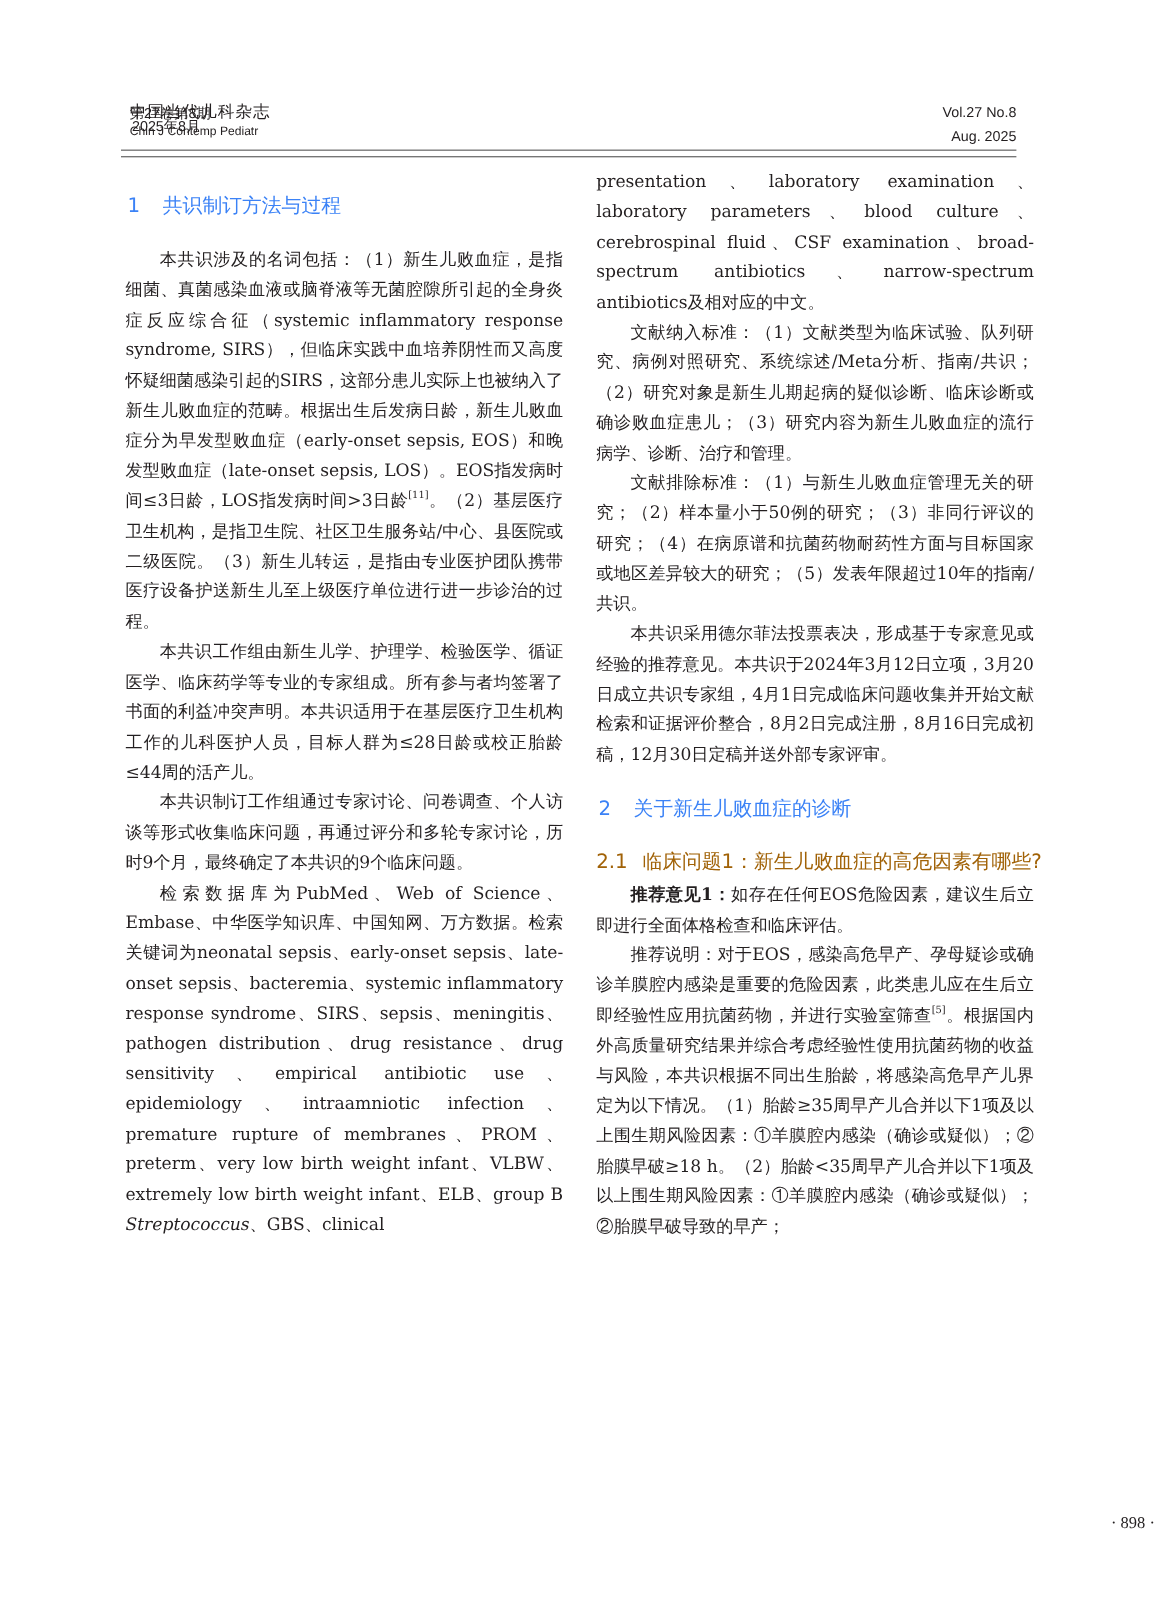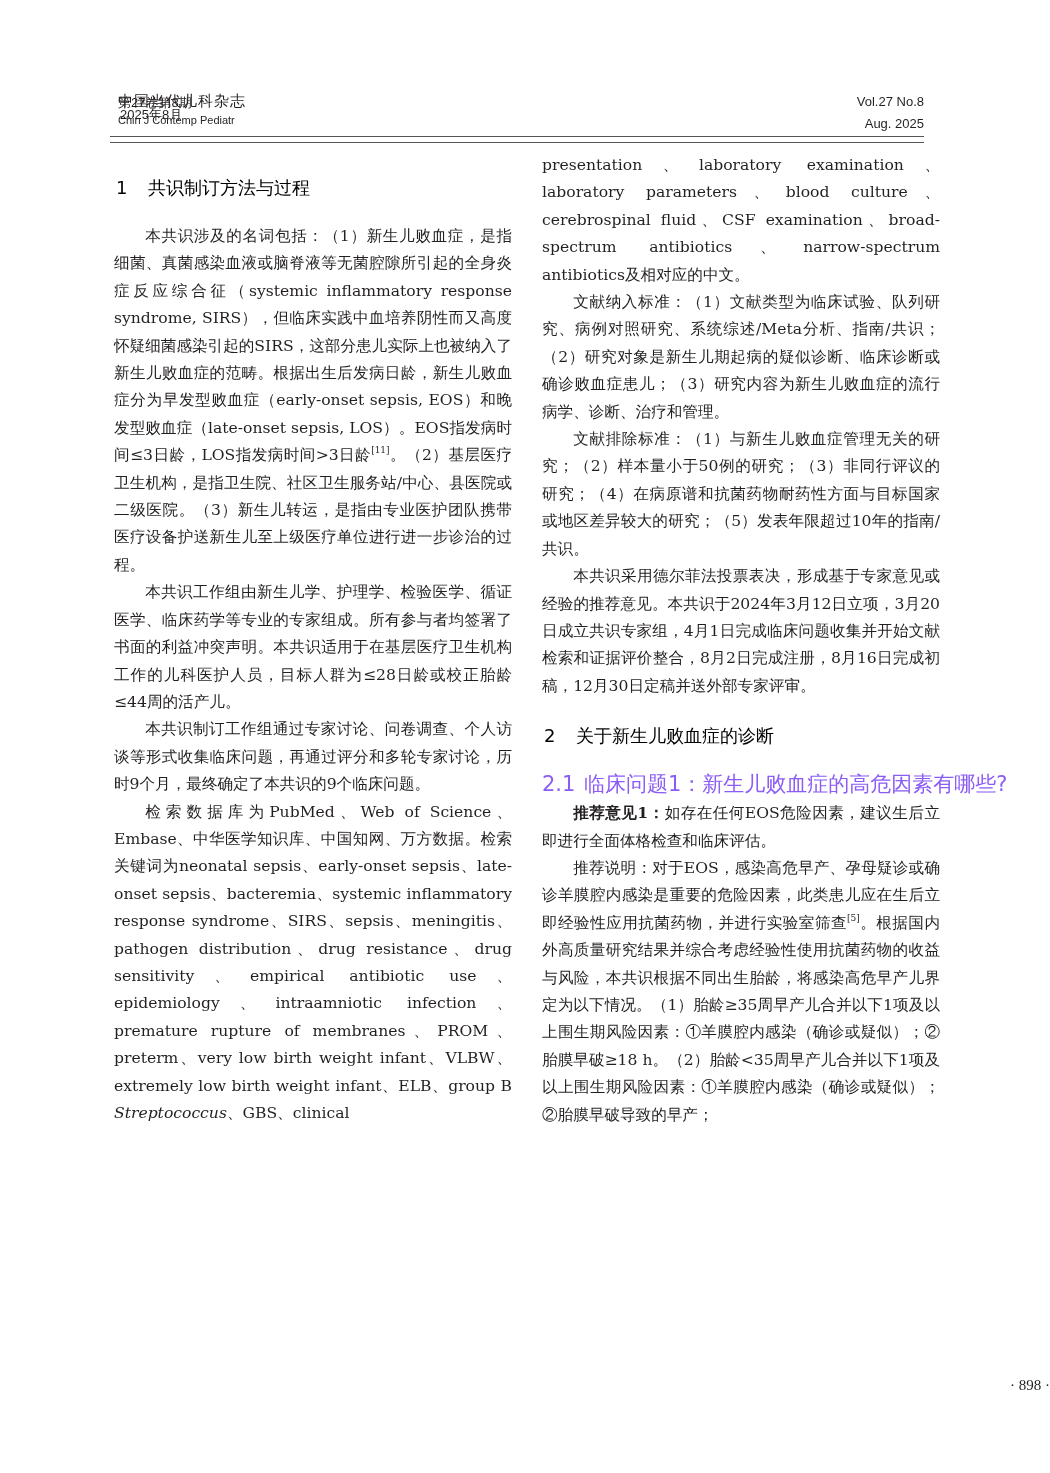--- a/index.html
+++ b/index.html
@@ -19,25 +19,25 @@
   .hdr .r1 { right: 0; top: 2px; font-size: 13px; }
   .hdr .r2 { right: 0; top: 24px; font-size: 13px; }
   .rule { position: absolute; left: 110px; right: 126px; top: 136px; height: 5px;
           border-top: 1.5px solid #555; border-bottom: 1px solid #555; }
   .col { position: absolute; top: 152px; width: 398px; font-size: 15.6px; line-height: 27.4px;
          text-align: justify; }
   .col.left { left: 114px; }
   .col.right { left: 542px; }
   .col p { margin: 0; }
   .col p.ind { text-indent: 2em; }
-  .h1 { font-family: "DejaVu Sans", "Liberation Sans", sans-serif; color: #000000;
+  .h1 { font-family: "DejaVu Sans", "Liberation Sans", sans-serif; color: #3b82f6;
         font-size: 18px; line-height: 27px; margin: 22px 0 22px 0; }
   .h1 .num { display: inline-block; width: 32px; padding-left: 2px; }
-  .h2 { font-family: "DejaVu Sans", "Liberation Sans", sans-serif; color: #8b5cf6;
-        font-size: 21px; line-height: 26px; margin: 14px 0 2px 0; white-space: nowrap; }
+  .h2 { font-family: "DejaVu Sans", "Liberation Sans", sans-serif; color: #a16207;
+        font-size: 18px; line-height: 26px; margin: 14px 0 2px 0; white-space: nowrap; }
   .h2 .num { display: inline-block; width: 42px; }
   sup { font-size: 9px; line-height: 0; vertical-align: 7px; }
   .bold { font-weight: bold; }
   .it { font-style: italic; }
   .footer { position: absolute; left: 0; right: 0; top: 1377px; text-align: right;
             font-family: "Liberation Serif", serif; font-size: 15px; }
 </style>
 </head>
 <body>
 

